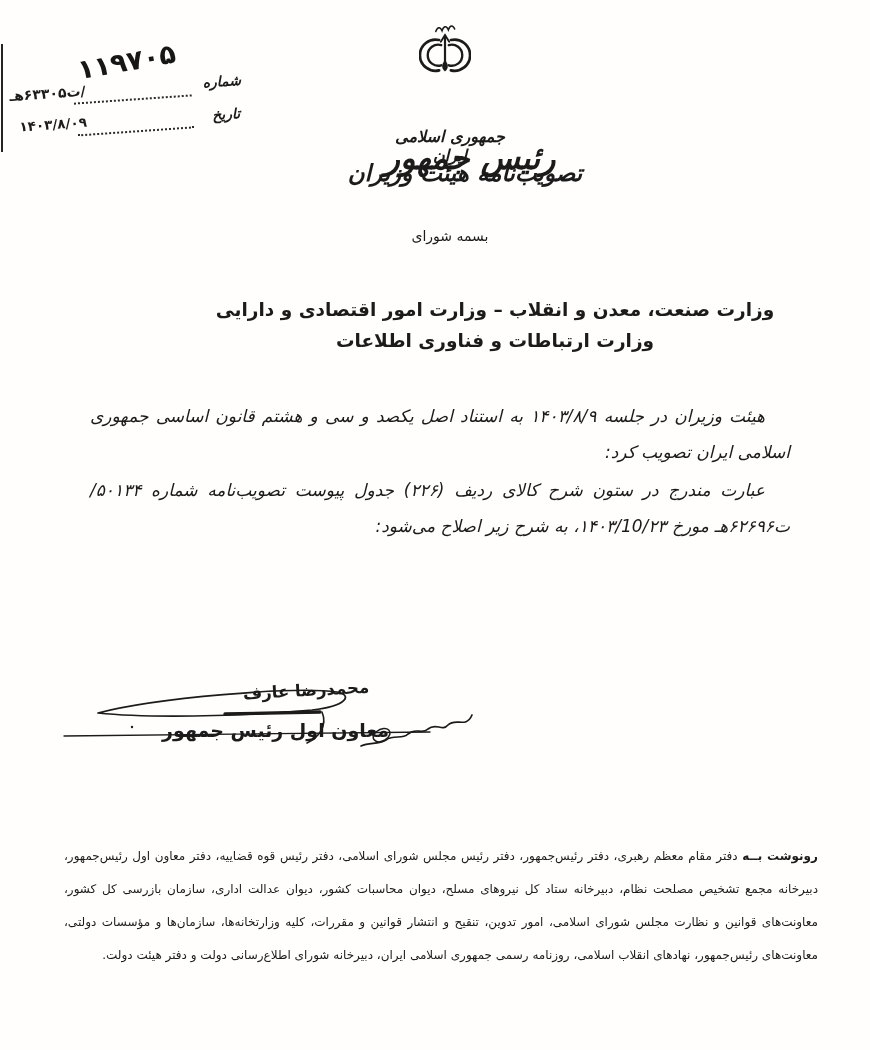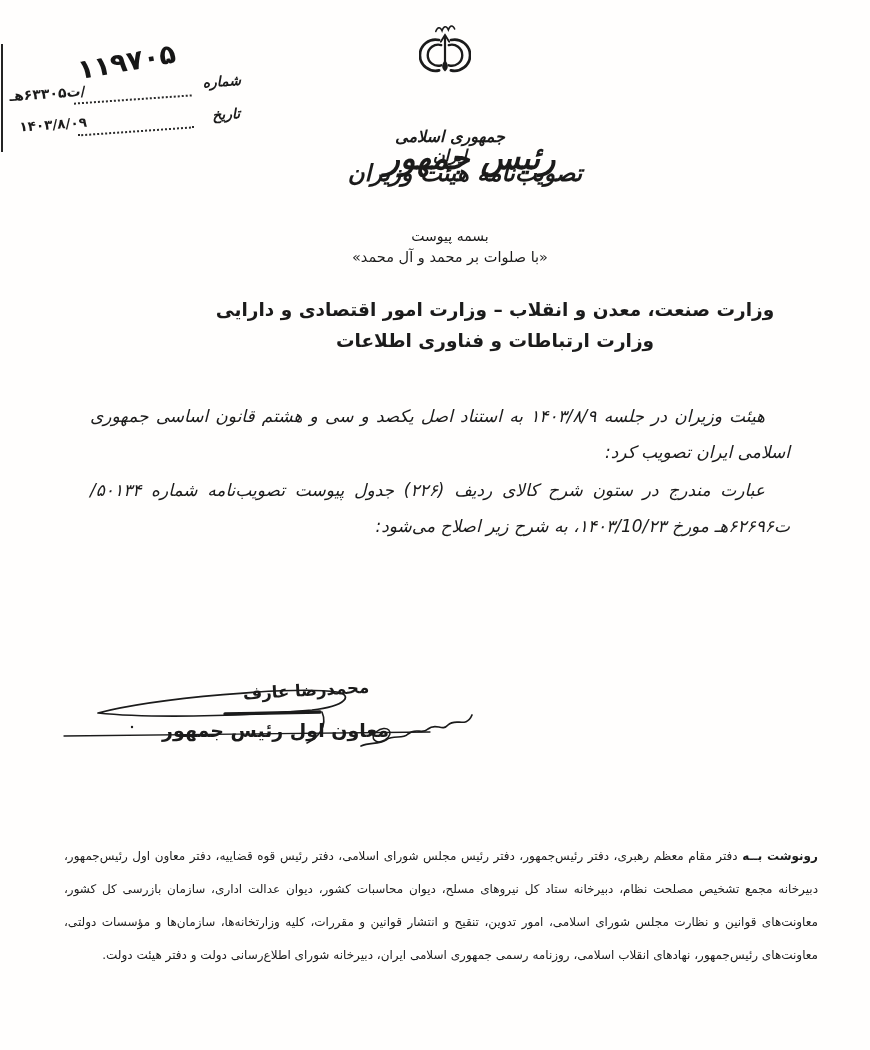--- a/index.html
+++ b/index.html
@@ -83,22 +83,21 @@
         <path d="M34.5,25 A12.5,12.5 0 1 1 34.5,49" stroke-width="2.8"></path>
         <path d="M37,19 A18.5,18.5 0 1 1 37,55" stroke-width="3.2"></path>
       </g>
       <path d="M30,43 c4.5,4.5 4.5,9.5 0,13.5 c-4.5,-4 -4.5,-9 0,-13.5" fill="#1b1b1b"></path>
     </svg>
   </div>
 
   <div class="country">جمهوری اسلامی ایران</div>
   <div class="office-title">رئیس جمهور</div>
   <div class="doc-type">تصویب‌نامه هیئت وزیران</div>
-  <div class="besmellah">بسمه پیوست</div>
-  <div class="salawat">«با صلوات بر محمد و آل محمد»</div>
+  <div class="besmellah">بسمه شورای</div>
 
   <div class="addressees">
     <div>وزارت صنعت، معدن و انقلاب – وزارت امور اقتصادی و دارایی</div>
     <div>وزارت ارتباطات و فناوری اطلاعات</div>
   </div>
 
   <div class="body-text">
     <p>هیئت وزیران در جلسه ۱۴۰۳/۸/۹ به استناد اصل یکصد و سی و هشتم قانون اساسی جمهوری اسلامی ایران تصویب کرد:</p>
     <p>عبارت مندرج در ستون شرح کالای ردیف (۲۲۶) جدول پیوست تصویب‌نامه شماره ۵۰۱۳۴/ت۶۲۶۹۶هـ مورخ ۱۴۰۳/10/۲۳، به شرح زیر اصلاح می‌شود:</p>
   </div>

